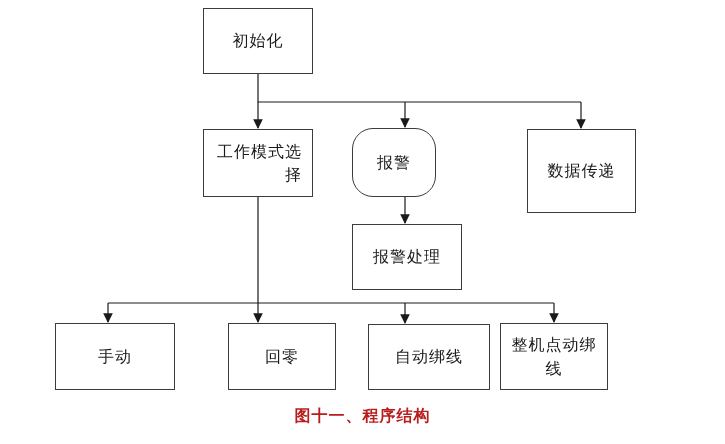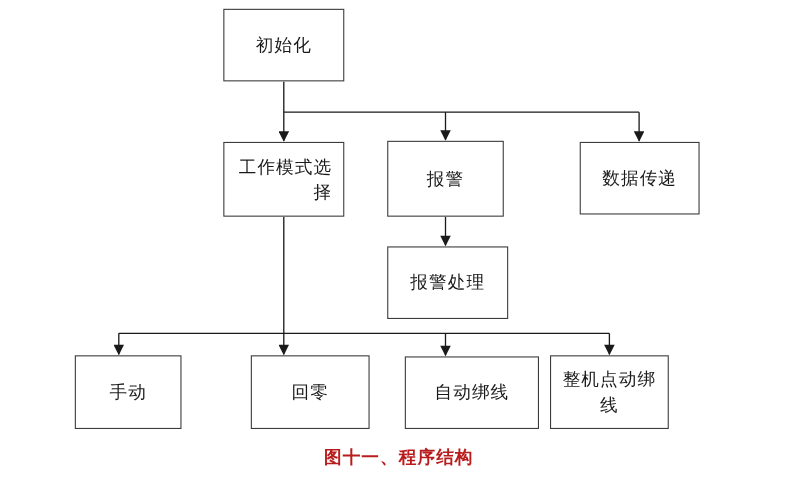--- a/index.html
+++ b/index.html
@@ -32,24 +32,24 @@
     align-items: center;
     justify-content: center;
     text-align: center;
     font-size: 16px;
     line-height: 1.45;
     letter-spacing: 1px;
     padding: 7px 10px;
   }
   .n-init      { left:203px; top:8px;   width:110px; height:66px; }
   .n-mode      { left:203px; top:129px; width:110px; height:68px;text-align:right; }
-  .n-alarm     { left:352px; top:128px; width:106px; height:69px; }
-  .n-data      { left:527px; top:129px; width:109px; height:66px; }
+  .n-alarm     { left:352px; top:128px; width:84px; height:69px;border-radius:21px; }
+  .n-data      { left:527px; top:129px; width:109px; height:84px; }
   .n-alarmproc { left:352px; top:224px; width:110px; height:66px; }
-  .n-manual    { left:68px;  top:323px; width:97px; height:67px; }
+  .n-manual    { left:55px;  top:323px; width:120px; height:67px; }
   .n-zero      { left:204px; top:323px; width:108px; height:67px;margin-left:24px; }
   .n-auto      { left:368px; top:324px; width:122px; height:66px;text-align:center; }
   .n-jog       { left:500px; top:323px; width:108px; height:67px; }
   .caption {
     position: absolute;
     left: 0;
     top: 406px;
     width: 725px;
     text-align: center;
     font-weight: bold;

